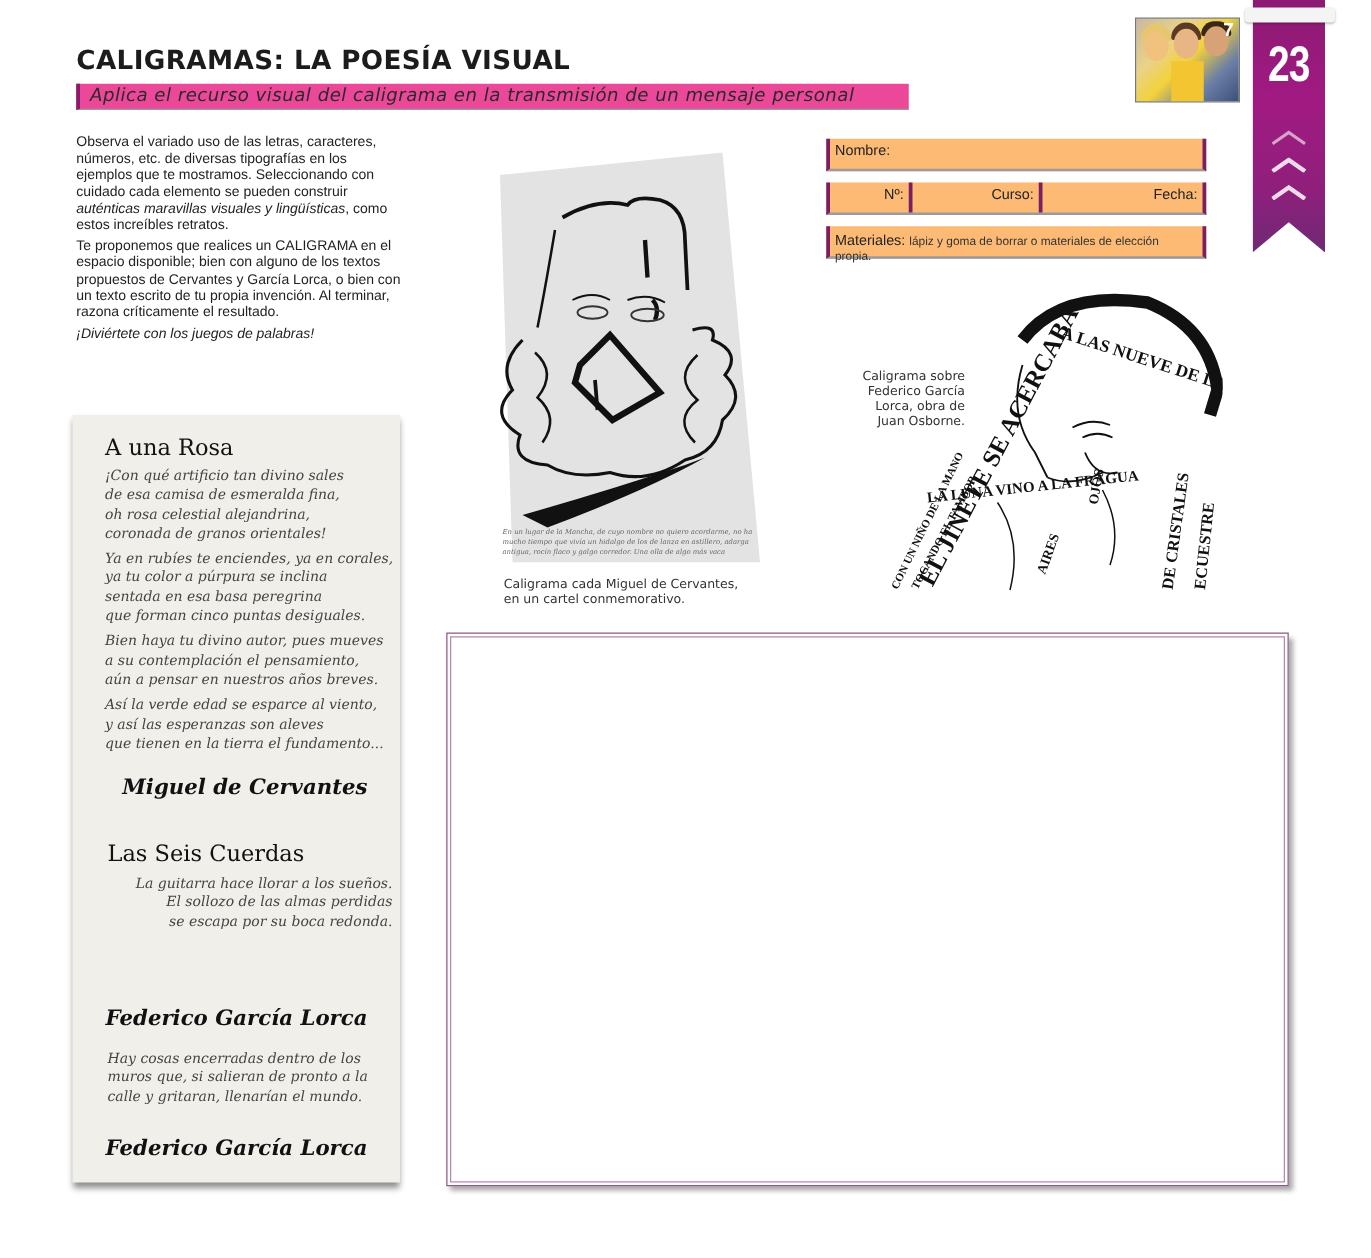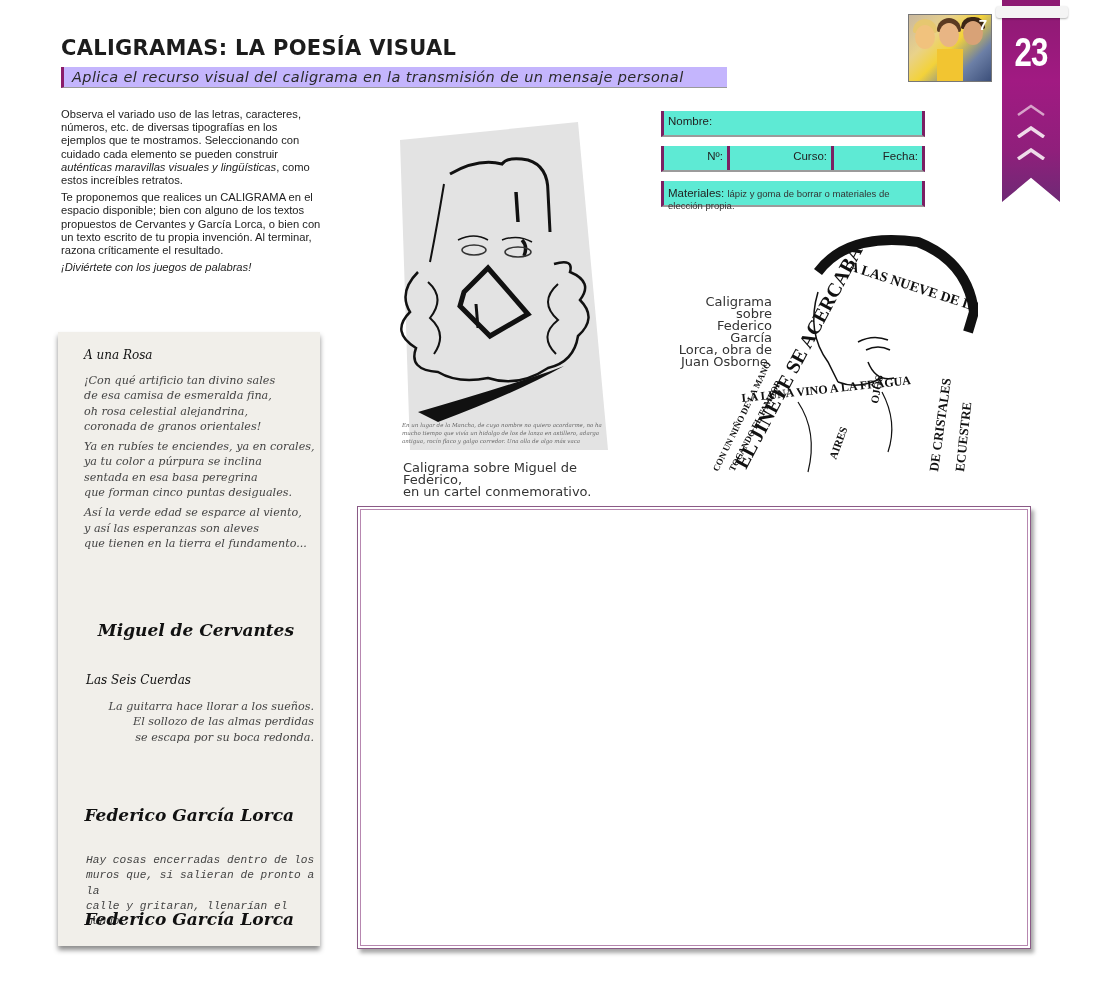--- a/index.html
+++ b/index.html
@@ -1,29 +1,29 @@
 <!DOCTYPE html>
 <html><head>
 <meta charset="utf-8">
 <style>
   html, body { margin:0; padding:0; }
   body { width:1097px; height:1006px; background:#ffffff; position:relative; overflow:hidden;
          font-family:"DejaVu Sans", sans-serif; color:#1a1a1a; }
   .abs { position:absolute; }
 
   .title { left:61px; top:36px; font-size:21px; font-weight:bold; letter-spacing:0.3px; color:#1c1c1c; }
-  .subtitle-bar { left:61px; top:67px; width:666px; height:21px; background:#c4b5fd;
+  .subtitle-bar { left:61px; top:67px; width:666px; height:21px; background:#ec4899;
                   border-left:3px solid #8a1b6a; border-bottom:1px solid #9a9a9a; box-sizing:border-box; }
   .subtitle-bar span { display:block; padding-left:8px; font-style:italic; font-size:14.5px; line-height:21px; color:#2a2a2a; letter-spacing:0.4px; }
 
   .intro { left:61px; top:108px; width:262px; font-family:"Liberation Sans", sans-serif; font-size:11.2px; line-height:13.2px; color:#222; }
   .intro p { margin:0 0 4px 0; }
   .intro em { font-style:italic; }
 
-  .form-box { left:661px; width:264px; background:#5eead4; border-left:3px solid #7b1f63; border-right:3px solid #7b1f63;
+  .form-box { left:661px; width:304px; background:#fdba74; border-left:3px solid #7b1f63; border-right:3px solid #7b1f63;
               border-bottom:2px solid #9b9b9b; box-sizing:border-box; font-family:"Liberation Sans", sans-serif; font-size:11.5px; color:#222; }
   .form-row { display:flex; height:100%;text-align:right; }
   .form-cell { padding:4px 4px; box-sizing:border-box; }
   .form-cell + .form-cell { border-left:3px solid #7b1f63; }
   .mat-label { font-weight:normal; font-size:11.5px; }
   .mat-value { font-size:9.5px; color:#333; }
 
   .photo { left:908px; top:14px; width:84px; height:68px; border:1px solid #777; box-sizing:border-box;
            background:linear-gradient(135deg,#c9b8a0 0%,#e9d28a 30%,#f3d23a 50%,#6c7fa6 75%,#3c4f7a 100%); overflow:hidden; }
   .photo .p1 { position:absolute; left:6px; top:10px; width:20px; height:24px; border-radius:50%; background:#f1c27d; }
@@ -38,27 +38,27 @@
   .ribbon { left:1002px; top:0px; width:58px; height:202px; }
   .ribbon-body { position:absolute; left:0; top:0; width:58px; height:202px;
                  background:linear-gradient(180deg,#8c1a72 0%,#a11a82 40%,#8f1f7b 75%,#6e2a75 100%);
                  clip-path:polygon(0 0,100% 0,100% 100%,50% 88%,0 100%); }
   .ribbon-band { position:absolute; left:-6px; top:6px; width:72px; height:12px; background:#f4f4f4; border-radius:3px; box-shadow:0 1px 2px rgba(0,0,0,.3); }
   .ribbon-num { position:absolute; left:0; top:30px; width:58px; text-align:center; color:#fff; font-weight:bold; font-size:40px;
                 font-family:"Liberation Sans", sans-serif; transform:scaleX(0.78); letter-spacing:-1px; }
   .chev { position:absolute; left:15px; width:28px; height:12px; }
 
   .poem-panel { left:58px; top:332px; width:262px; height:614px; background:#f1efea; box-shadow:0 4px 5px rgba(0,0,0,0.45); }
-  .poem-title { position:absolute; font-family:"DejaVu Serif", serif; font-style:italic; font-size:12px; color:#111; }
+  .poem-title { position:absolute; font-family:"DejaVu Serif", serif; font-size:18px; color:#111; }
   .poem-lines { position:absolute; font-family:"DejaVu Serif", serif; font-style:italic; font-size:11.2px; line-height:15.3px; color:#444; }
   .stanza { margin-bottom:5px; }
   .poem-author { position:absolute; font-family:"DejaVu Serif", serif; font-style:italic; font-weight:bold; font-size:17px; color:#111; text-align:center; }
 
   .cervantes { left:398px; top:122px; width:212px; height:328px; }
-  .caption { font-family:"DejaVu Sans", sans-serif; font-size:13px; line-height:12px; color:#333; }
+  .caption { font-family:"DejaVu Sans", sans-serif; font-size:10px; line-height:12px; color:#333; }
   .lorca { left:698px; top:232px; width:280px; height:252px; }
 
   .draw-area { left:357px; top:506px; width:674px; height:443px; border:1px solid #8a5a86; box-sizing:border-box; background:#fff;
                box-shadow:3px 4px 4px rgba(0,0,0,0.35); }
   .draw-area-inner { position:absolute; left:2px; top:2px; right:2px; bottom:2px; border:1px solid #b787b0; }
 </style>
 </head>
 <body>
 
 <div class="abs title">CALIGRAMAS: LA POESÍA VISUAL</div>
@@ -128,21 +128,21 @@
     <path d="M78,182 L80,206" fill="none" stroke="#111" stroke-width="3"></path>
     <path d="M20,150 Q0,170 12,190 Q-8,210 18,226 Q10,248 40,250 Q60,262 90,256 Q120,266 150,246 Q176,240 180,214 Q200,196 182,178 Q196,160 172,150 Q176,136 156,142" fill="none" stroke="#111" stroke-width="2.5"></path>
     <path d="M30,160 Q48,176 32,196 Q50,212 36,232 M160,162 Q140,180 160,198 Q140,214 158,232" fill="none" stroke="#111" stroke-width="2"></path>
     <path d="M20,290 Q90,270 150,250 L166,244 Q120,270 40,300 Z" fill="#111"></path>
     <text x="4" y="305" font-family="DejaVu Serif, serif" font-style="italic" font-size="5.5" fill="#666">En un lugar de la Mancha, de cuyo nombre no quiero acordarme, no ha</text>
     <text x="4" y="313" font-family="DejaVu Serif, serif" font-style="italic" font-size="5.5" fill="#666">mucho tiempo que vivía un hidalgo de los de lanza en astillero, adarga</text>
     <text x="4" y="321" font-family="DejaVu Serif, serif" font-style="italic" font-size="5.5" fill="#666">antigua, rocín flaco y galgo corredor. Una olla de algo más vaca</text>
   </svg>
 </div>
 <div class="abs caption" style="left:403px;top:462px;width:220px;">
-  <div>Caligrama sobre Miguel de Federico,</div>
+  <div>Caligrama cada Miguel de Cervantes,</div>
   <div>en un cartel conmemorativo.</div>
 </div>
 
 <div class="abs caption" style="left:672px;top:296px;width:100px;text-align:right;">
   <div>Caligrama sobre</div>
   <div>Federico García</div>
   <div>Lorca, obra de</div>
   <div>Juan Osborne.</div>
 </div>
 <div class="abs lorca">
@@ -173,38 +173,43 @@
         <div>oh rosa celestial alejandrina,</div>
         <div>coronada de granos orientales!</div>
       </div>
     <div class="stanza">
         <div>Ya en rubíes te enciendes, ya en corales,</div>
         <div>ya tu color a púrpura se inclina</div>
         <div>sentada en esa basa peregrina</div>
         <div>que forman cinco puntas desiguales.</div>
       </div>
     <div class="stanza">
+        <div>Bien haya tu divino autor, pues mueves</div>
+        <div>a su contemplación el pensamiento,</div>
+        <div>aún a pensar en nuestros años breves.</div>
+      </div>
+    <div class="stanza">
         <div>Así la verde edad se esparce al viento,</div>
         <div>y así las esperanzas son aleves</div>
         <div>que tienen en la tierra el fundamento...</div>
       </div>
   </div>
   <div class="poem-author" style="right:26px;top:288px;">Miguel de Cervantes</div>
 
   <div class="poem-title" style="left:28px;top:341px;">Las Seis Cuerdas</div>
   <div class="poem-lines" style="left:24px;top:367px;width:232px;text-align:right;">
     <div class="stanza">
         <div>La guitarra hace llorar a los sueños.</div>
         <div>El sollozo de las almas perdidas</div>
         <div>se escapa por su boca redonda.</div>
       </div>
   </div>
   <div class="poem-author" style="right:26px;top:473px;">Federico García Lorca</div>
 
-  <div class="poem-lines" style="left:28px;top:521px;width:232px;font-family:Liberation Mono, monospace;">
+  <div class="poem-lines" style="left:28px;top:507px;width:232px;">
     <div class="stanza">
         <div>Hay cosas encerradas dentro de los</div>
         <div>muros que, si salieran de pronto a la</div>
         <div>calle y gritaran, llenarían el mundo.</div>
       </div>
   </div>
   <div class="poem-author" style="right:26px;top:577px;">Federico García Lorca</div>
 </div>
 
 <div class="abs draw-area">

